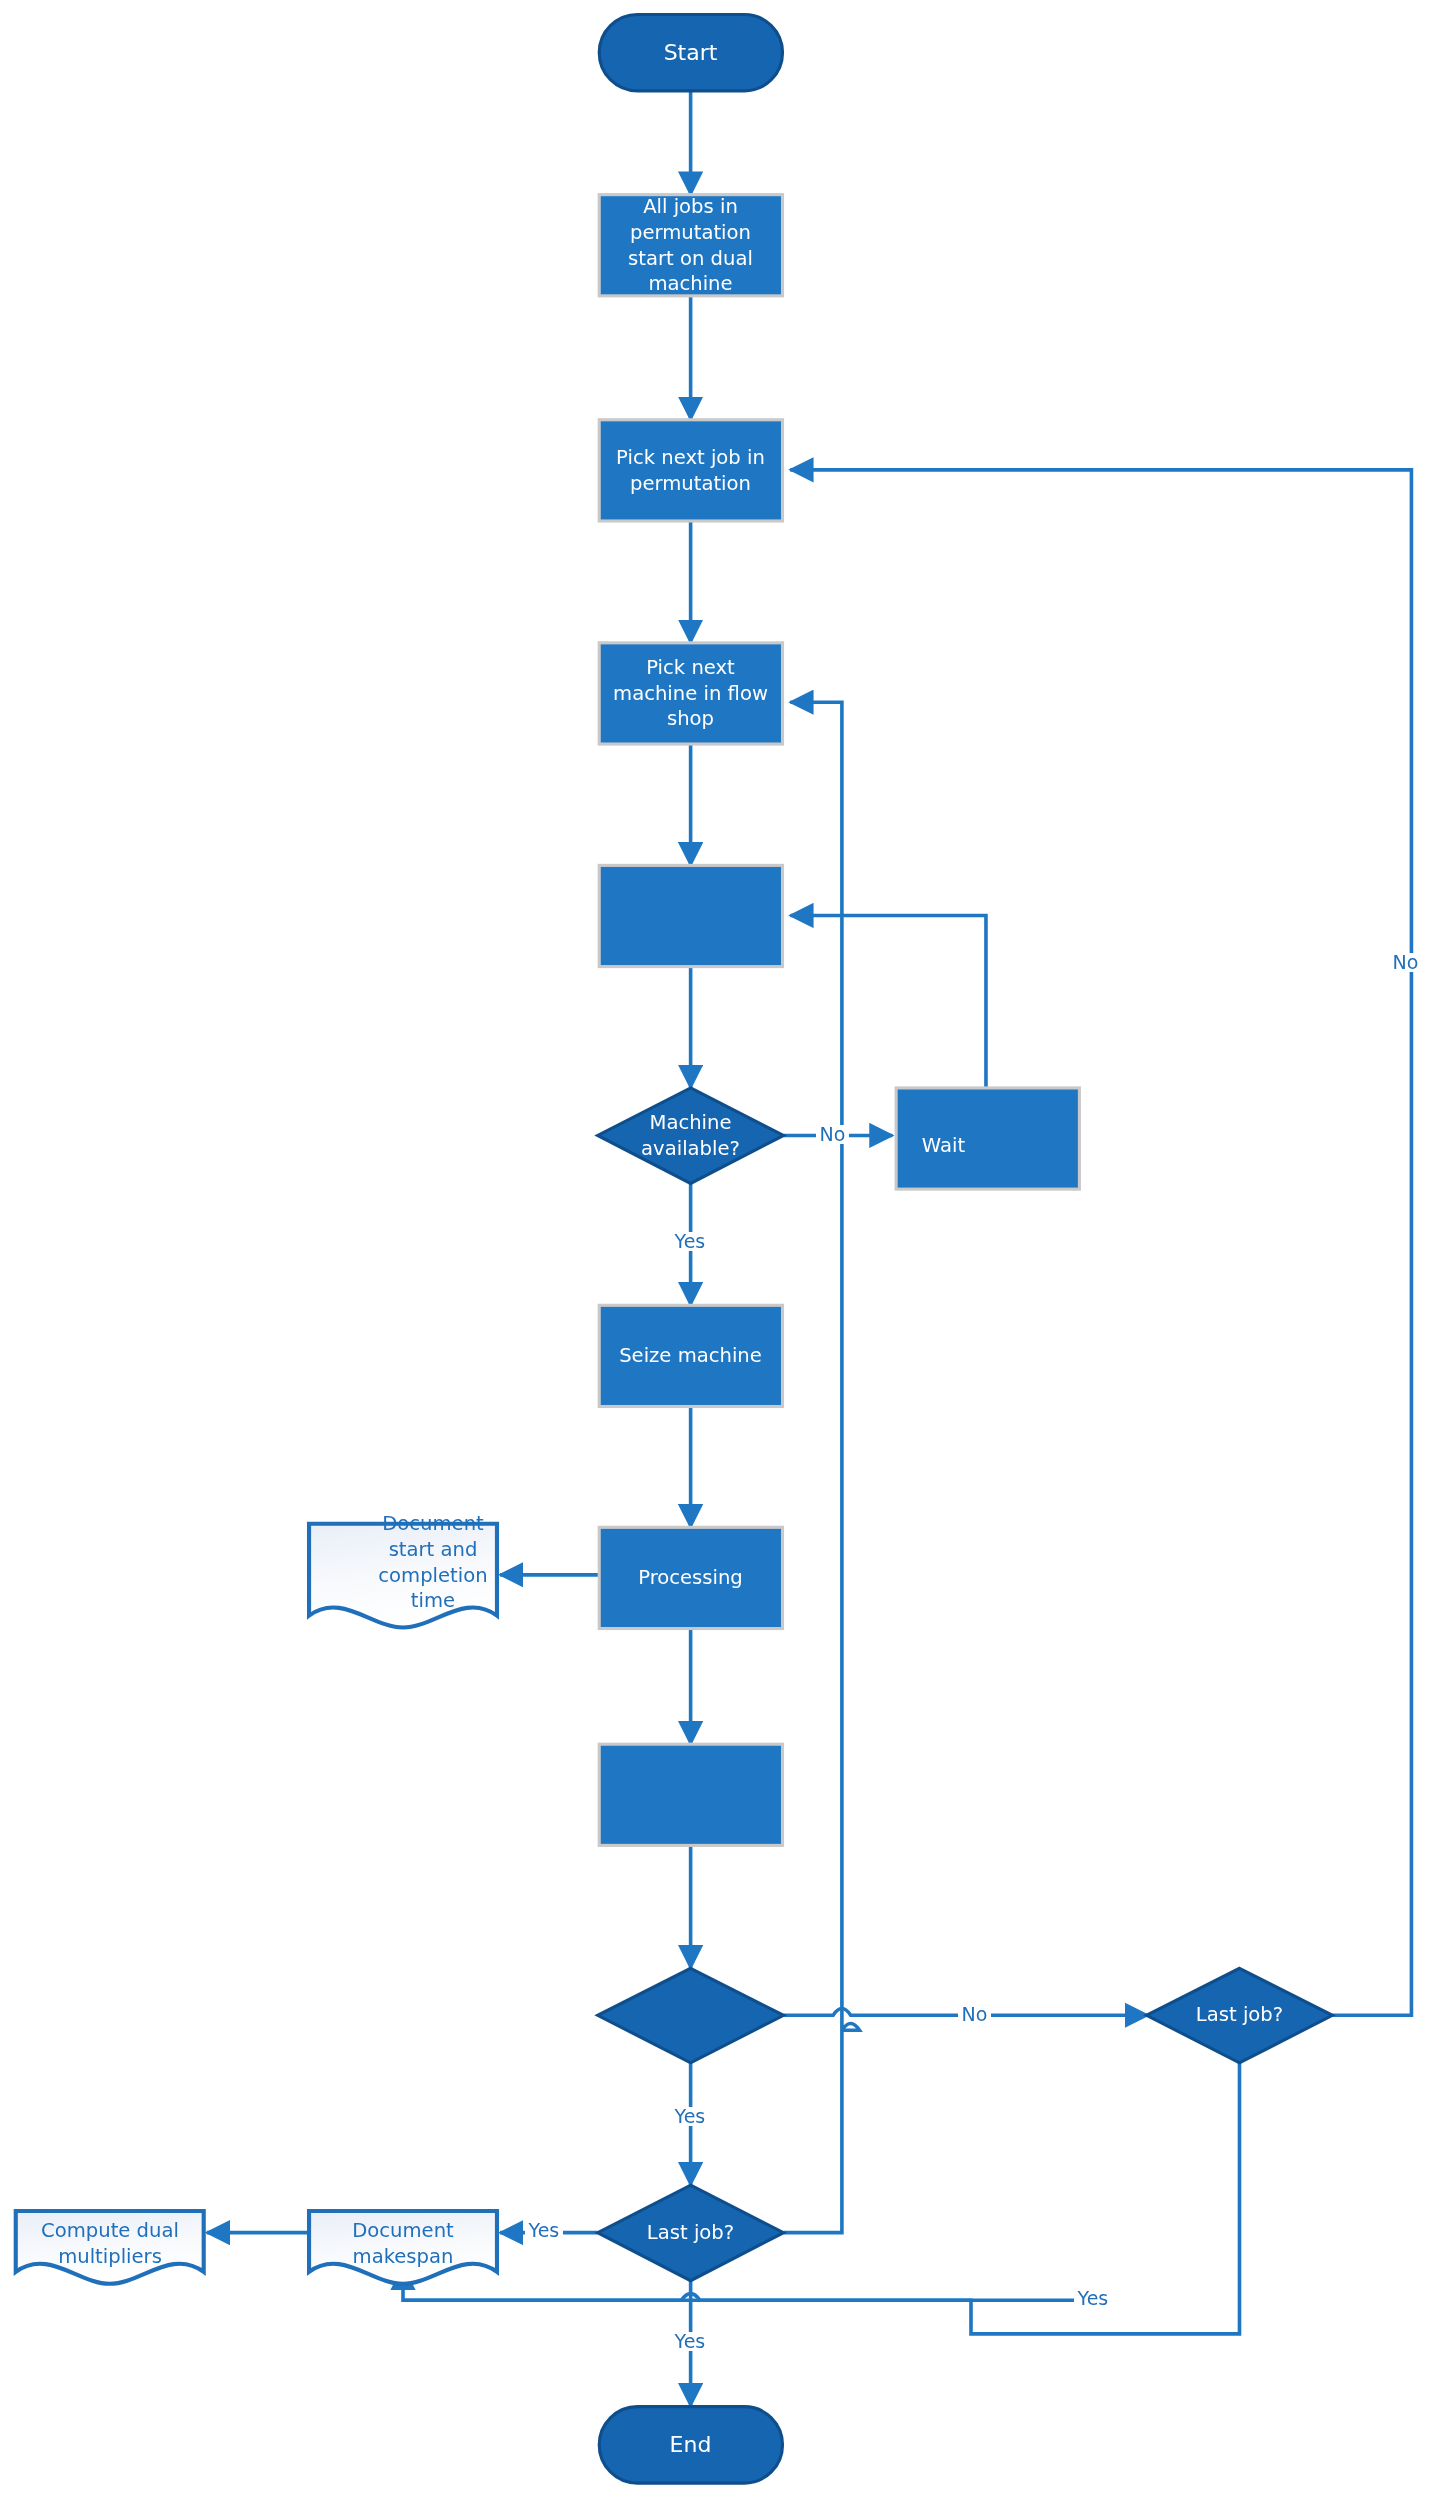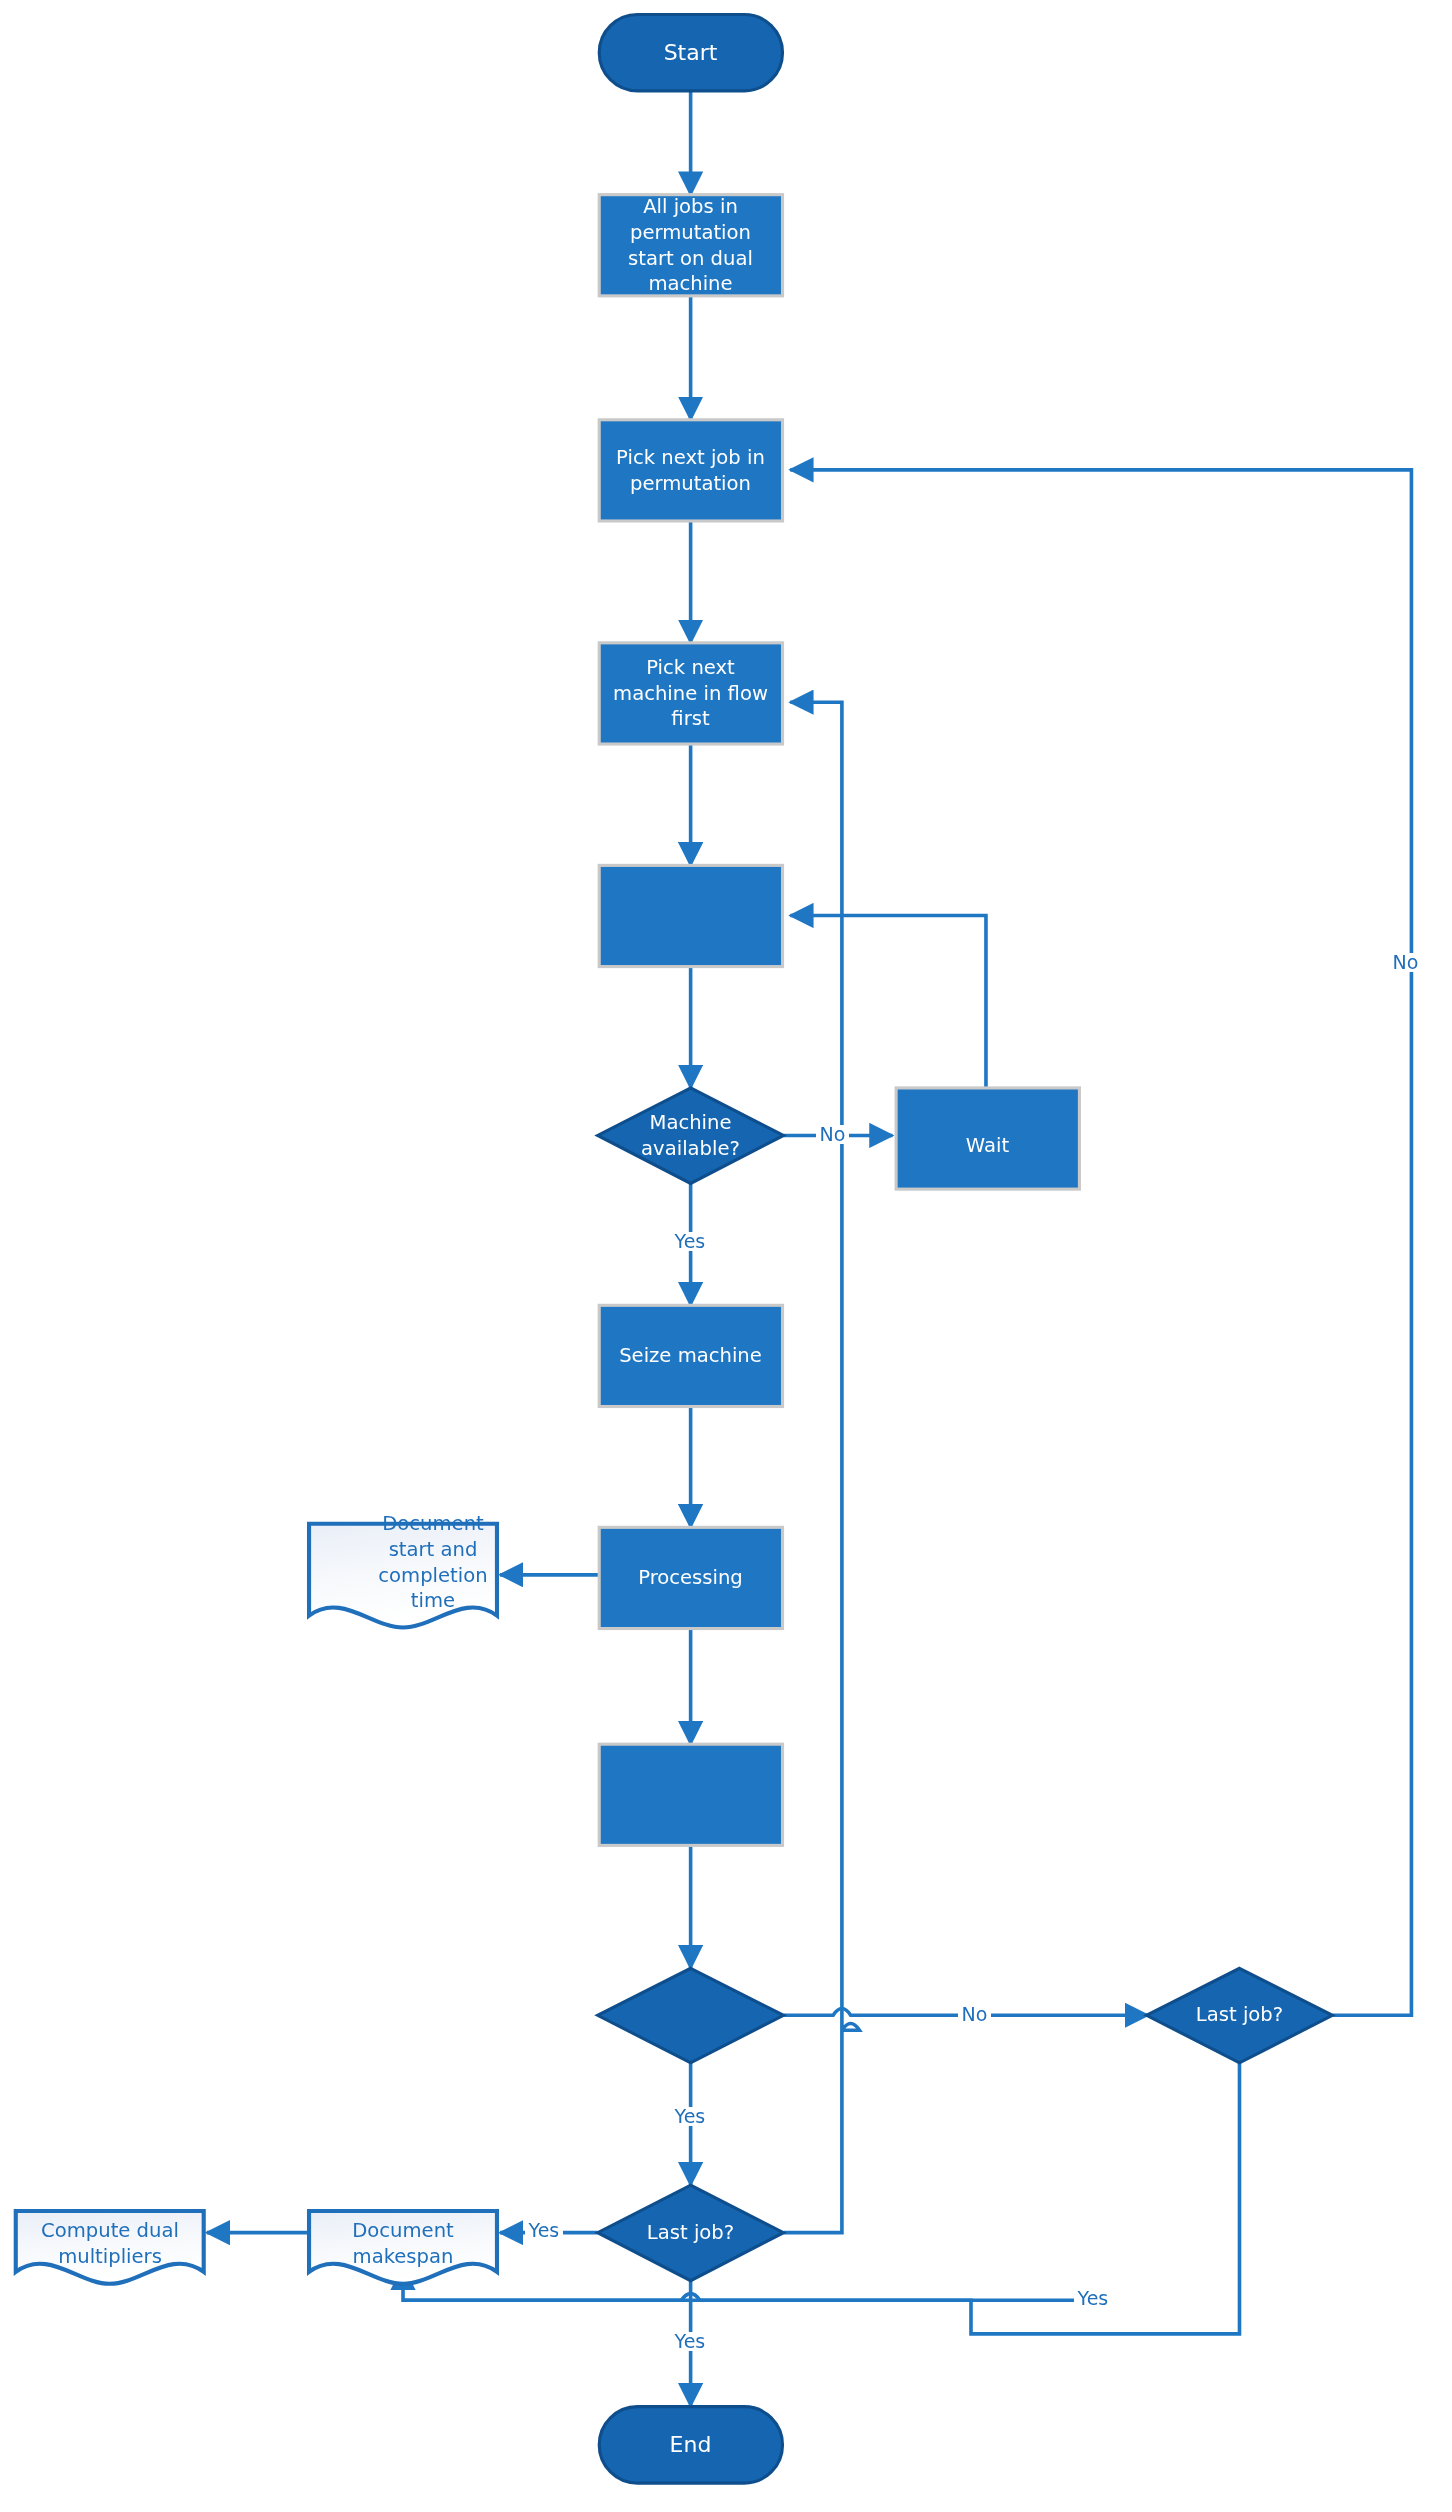--- a/index.html
+++ b/index.html
@@ -113,26 +113,26 @@
 
     <rect x="1160" y="4661" width="355" height="148" rx="74" ry="74" fill="#1565B0" stroke="#0E4E8C" stroke-width="6"></rect>
   </svg>
 
   <div class="node-text term-label" style="left:599px;top:14.5px;width:183px;height:76px;">Start</div>
 
   <div class="node-text proc-label" style="left:609px;top:195px;width:163px;height:101px;">All jobs in permutation start on dual machine</div>
 
   <div class="node-text proc-label" style="left:609px;top:420px;width:163px;height:101px;">Pick next job in permutation</div>
 
-  <div class="node-text proc-label" style="left:604px;top:643px;width:173px;height:101px;">Pick next machine in flow first</div>
+  <div class="node-text proc-label" style="left:604px;top:643px;width:173px;height:101px;">Pick next machine in flow shop</div>
 
 
   <div class="node-text dec-label" style="left:618px;top:1088px;width:145px;height:96px;">Machine available?</div>
 
-  <div class="node-text proc-label" style="left:896px;top:1088px;width:183px;height:115px;">Wait</div>
+  <div class="node-text proc-label" style="left:852px;top:1088px;width:183px;height:115px;">Wait</div>
 
   <div class="node-text proc-label" style="left:604px;top:1305px;width:173px;height:101px;">Seize machine</div>
 
   <div class="node-text proc-label" style="left:604px;top:1527px;width:173px;height:101px;">Processing</div>
 
   <div class="node-text doc-label" style="left:311px;top:1524px;width:148px;height:77px;margin-left:48px;">Document start and completion time</div>
 
 
 
   <div class="node-text dec-label" style="left:1162px;top:1968px;width:155px;height:94px;">Last job?</div>

